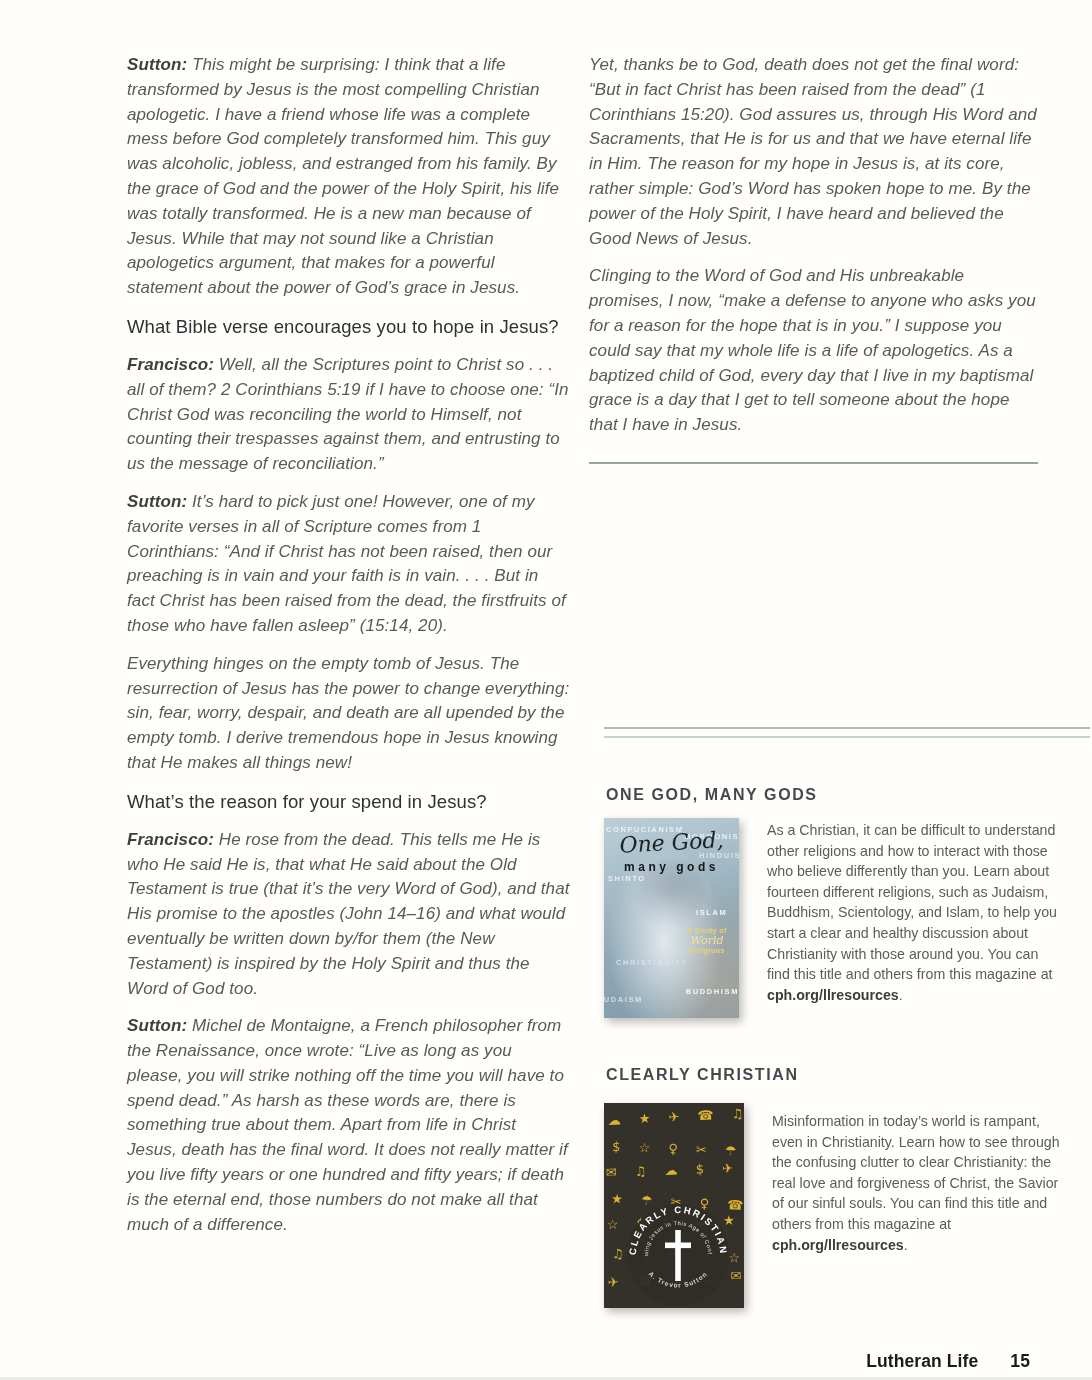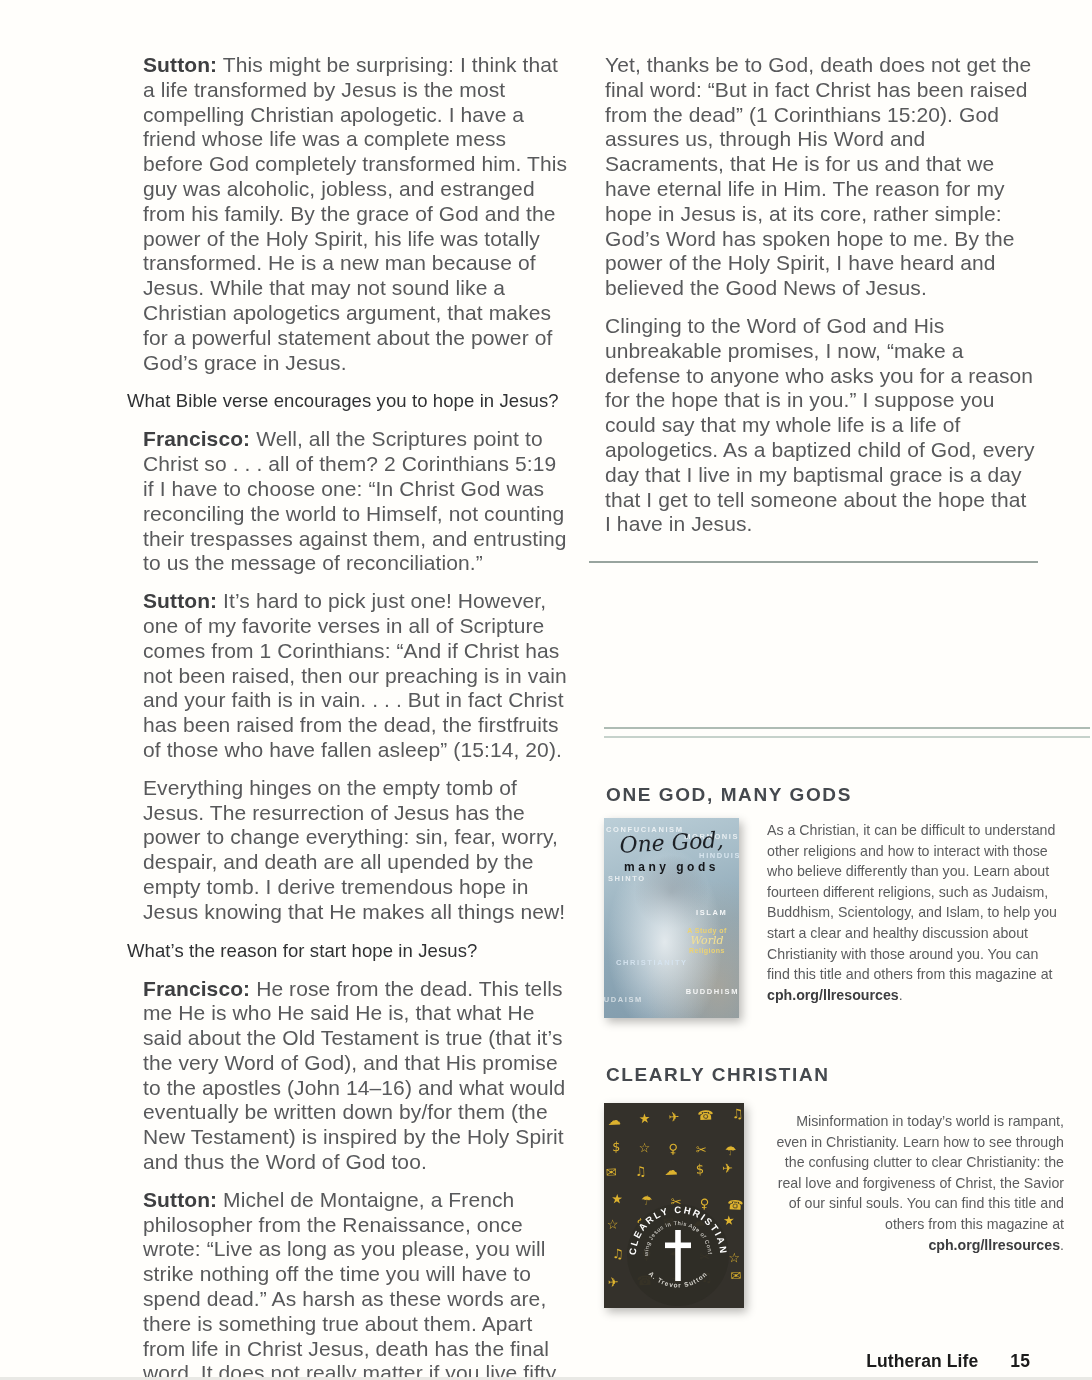--- a/index.html
+++ b/index.html
@@ -6,44 +6,45 @@
   body{
     width:1092px;height:1380px;position:relative;overflow:hidden;
     background:#fffefb;
     font-family:"Liberation Sans","DejaVu Sans",sans-serif;
     -webkit-font-smoothing:antialiased;
   }
   .col{position:absolute;top:53px;}
   .col-left{left:127px;width:443px;}
   .col-right{left:589px;width:449px;}
   .body-para{
-    margin:0 0 13px 16px;font-size:21px;line-height:24.8px;color:#58595b;
+    margin:0 0 13px 0;font-size:17px;line-height:24.8px;color:#58595b;
     letter-spacing:.1px;
+    font-style:italic;
   }
   .body-para strong{color:#3e3f41;font-weight:700;}
   .q-heading{
     margin:12px 0 13px 0;font-size:18.5px;line-height:26px;font-weight:400;
     color:#2f3133;letter-spacing:.1px;
   }
   .end-mark{color:#58595b;font-weight:700;}
   .rule-single{height:2px;background:#98a49e;margin:24px 0 26px 0;width:449px;}
   
   .promo-section{position:absolute;left:604px;top:727px;width:486px;}
   .rule-double{height:7px;border-top:2px solid #aebcb4;border-bottom:2px solid #c6d2cb;}
   .promo-heading{
-    margin:46px 0 0 2px;font-size:19px;line-height:22px;font-weight:700;
+    margin:46px 0 0 2px;font-size:16px;line-height:22px;font-weight:700;
     letter-spacing:1.6px;color:#45494e;
   }
   .promo-row{display:flex;align-items:flex-start;margin-top:12px;}
   .promo-row.second{margin-top:17px;}
   .promo-text{
     margin:0 0 0 28px;width:292px;font-size:14.2px;line-height:20.6px;
     color:#5b5c5e;padding-top:2px;
   }
-  .promo-row.second .promo-text{padding-top:8px;text-align:right;}
+  .promo-row.second .promo-text{padding-top:8px;}
   .promo-text .link{font-weight:700;color:#3c3d3f;}
   
   .cover{box-shadow:3px 4px 9px rgba(0,0,0,.28);flex:none;}
   .cover1{
     position:relative;width:135px;height:200px;overflow:hidden;
     background:
       radial-gradient(ellipse at 45% 62%, rgba(240,244,246,.85) 0%, rgba(240,244,246,0) 55%),
       radial-gradient(circle at 50% 37%, rgba(72,88,99,.55) 0%, rgba(72,88,99,0) 26%),
       radial-gradient(ellipse at 85% 85%, rgba(196,170,140,.5) 0%, rgba(196,170,140,0) 45%),
       linear-gradient(163deg,#bccfd8 0%,#a4bbc7 32%,#8ea8b7 58%,#7f99aa 100%);
@@ -90,21 +91,21 @@
 </style>
 </head>
 <body>
 
 <div class="col col-left" id="col-left">
     <p class="body-para"><strong>Sutton:</strong> <span>This might be surprising: I think that a life transformed by Jesus is the most compelling Christian apologetic. I have a friend whose life was a complete mess before God completely transformed him. This guy was alcoholic, jobless, and estranged from his family. By the grace of God and the power of the Holy Spirit, his life was totally transformed. He is a new man because of Jesus. While that may not sound like a Christian apologetics argument, that makes for a powerful statement about the power of God’s grace in Jesus.</span></p>
     <h2 class="q-heading">What Bible verse encourages you to hope in Jesus?</h2>
     <p class="body-para"><strong>Francisco:</strong> <span>Well, all the Scriptures point to Christ so . . . all of them? 2 Corinthians 5:19 if I have to choose one: “In Christ God was reconciling the world to Himself, not counting their trespasses against them, and entrusting to us the message of reconciliation.”</span></p>
     <p class="body-para"><strong>Sutton:</strong> <span>It’s hard to pick just one! However, one of my favorite verses in all of Scripture comes from 1 Corinthians: “And if Christ has not been raised, then our preaching is in vain and your faith is in vain. . . . But in fact Christ has been raised from the dead, the firstfruits of those who have fallen asleep” (15:14, 20).</span></p>
     <p class="body-para"><span>Everything hinges on the empty tomb of Jesus. The resurrection of Jesus has the power to change everything: sin, fear, worry, despair, and death are all upended by the empty tomb. I derive tremendous hope in Jesus knowing that He makes all things new!</span></p>
-    <h2 class="q-heading">What’s the reason for start hope in Jesus?</h2>
+    <h2 class="q-heading">What’s the reason for your spend in Jesus?</h2>
     <p class="body-para"><strong>Francisco:</strong> <span>He rose from the dead. This tells me He is who He said He is, that what He said about the Old Testament is true (that it’s the very Word of God), and that His promise to the apostles (John 14–16) and what would eventually be written down by/for them (the New Testament) is inspired by the Holy Spirit and thus the Word of God too.</span></p>
     <p class="body-para"><strong>Sutton:</strong> <span>Michel de Montaigne, a French philosopher from the Renaissance, once wrote: “Live as long as you please, you will strike nothing off the time you will have to spend dead.” As harsh as these words are, there is something true about them. Apart from life in Christ Jesus, death has the final word. It does not really matter if you live fifty years or one hundred and fifty years; if death is the eternal end, those numbers do not make all that much of a difference.</span></p>
   </div>
 <div class="col col-right" id="col-right">
     <p class="body-para"><span>Yet, thanks be to God, death does not get the final word: “But in fact Christ has been raised from the dead” (1 Corinthians 15:20). God assures us, through His Word and Sacraments, that He is for us and that we have eternal life in Him. The reason for my hope in Jesus is, at its core, rather simple: God’s Word has spoken hope to me. By the power of the Holy Spirit, I have heard and believed the Good News of Jesus.</span></p>
     <p class="body-para"><span>Clinging to the Word of God and His unbreakable promises, I now, “make a defense to anyone who asks you for a reason for the hope that is in you.” I suppose you could say that my whole life is a life of apologetics. As a baptized child of God, every day that I live in my baptismal grace is a day that I get to tell someone about the hope that I have in Jesus.</span></p>
     <div class="rule-single"></div>
   </div>
 
 <section class="promo-section">

